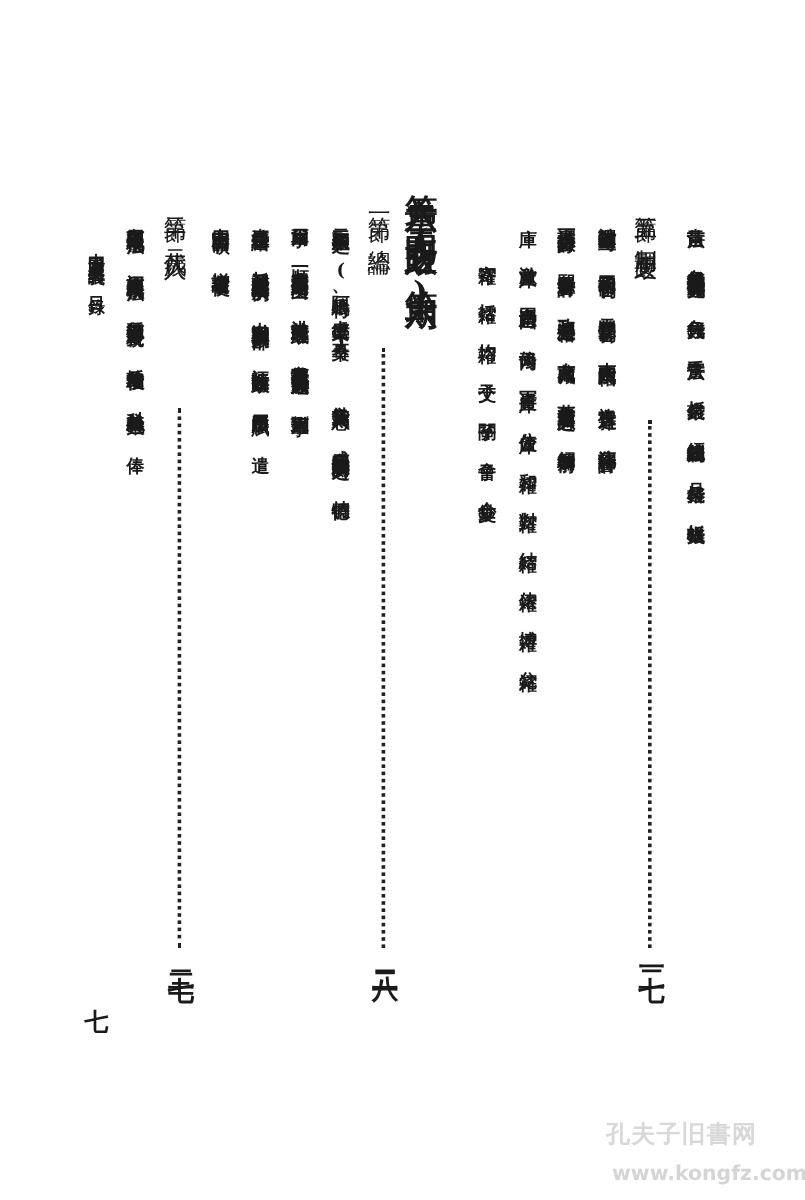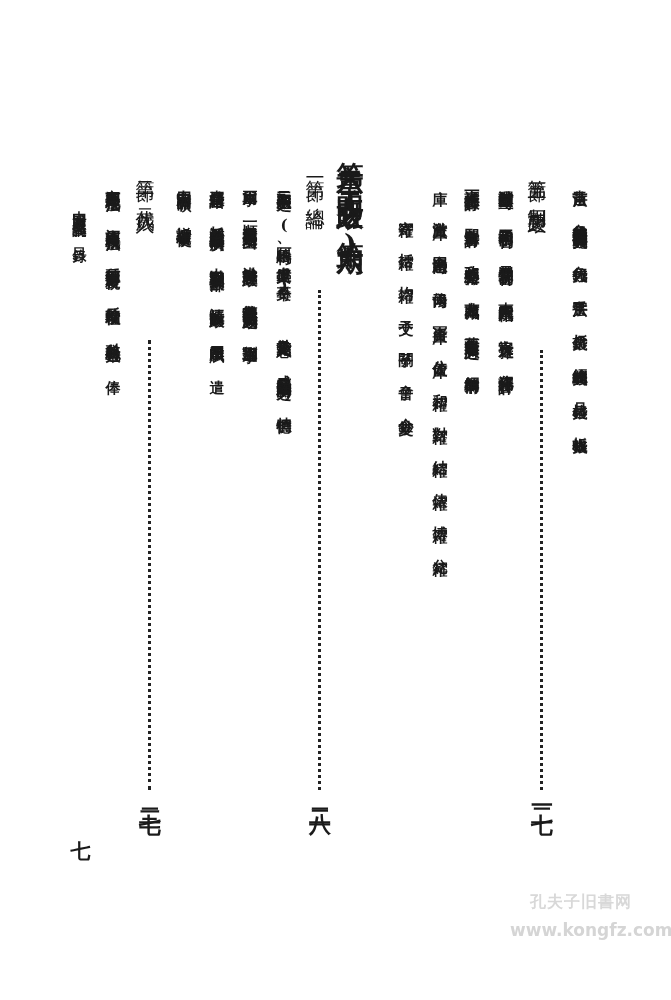--- a/index.html
+++ b/index.html
@@ -8,23 +8,23 @@
   .col { position:absolute; writing-mode: vertical-rl; text-orientation: upright;
          font-size:15px; line-height:20px; letter-spacing:1px; white-space:nowrap; font-weight:bold; }
   .col .seg { margin-bottom:12px; display:inline-block; }
   .col.section { font-size:19px; letter-spacing:2px; font-weight:normal; }
   .col.chapter { font-size:27px; letter-spacing:3px; font-weight:bold; }
   .col.footer { font-size:14px; letter-spacing:2px; font-weight:bold; }
   .dots { position:absolute; width:0; border-left:3px dotted #222; }
   .pagenum { position:absolute; writing-mode: vertical-rl; text-orientation: upright;
              font-size:22px; font-weight:bold; letter-spacing:2px; }
   .gap { display:inline-block; height:22px; }
-  .watermark { position:absolute; left:505px; top:892px; color:#d8d8d8; font-size:16px;
-               letter-spacing:1px; font-weight:bold;margin-left:25px; }
-  .watermark2 { position:absolute; left:510px; top:920px; color:#d5d5d5; font-size:17px;
+  .watermark { position:absolute; left:505px; top:932px; color:#d8d8d8; font-size:20px;
+               letter-spacing:1px; font-weight:bold; }
+  .watermark2 { position:absolute; left:510px; top:968px; color:#d5d5d5; font-size:17px;
                 font-family:"DejaVu Sans", sans-serif; font-weight:bold; }
 </style>
 </head>
 <body>
 
 <div class="col" style="left:570px; top:178px;">
   <span class="seg">青苗法</span>
   <span class="seg">免役錢助役錢免役寬剩錢</span>
   <span class="seg">免行錢</span>
   <span class="seg">手實法</span>

